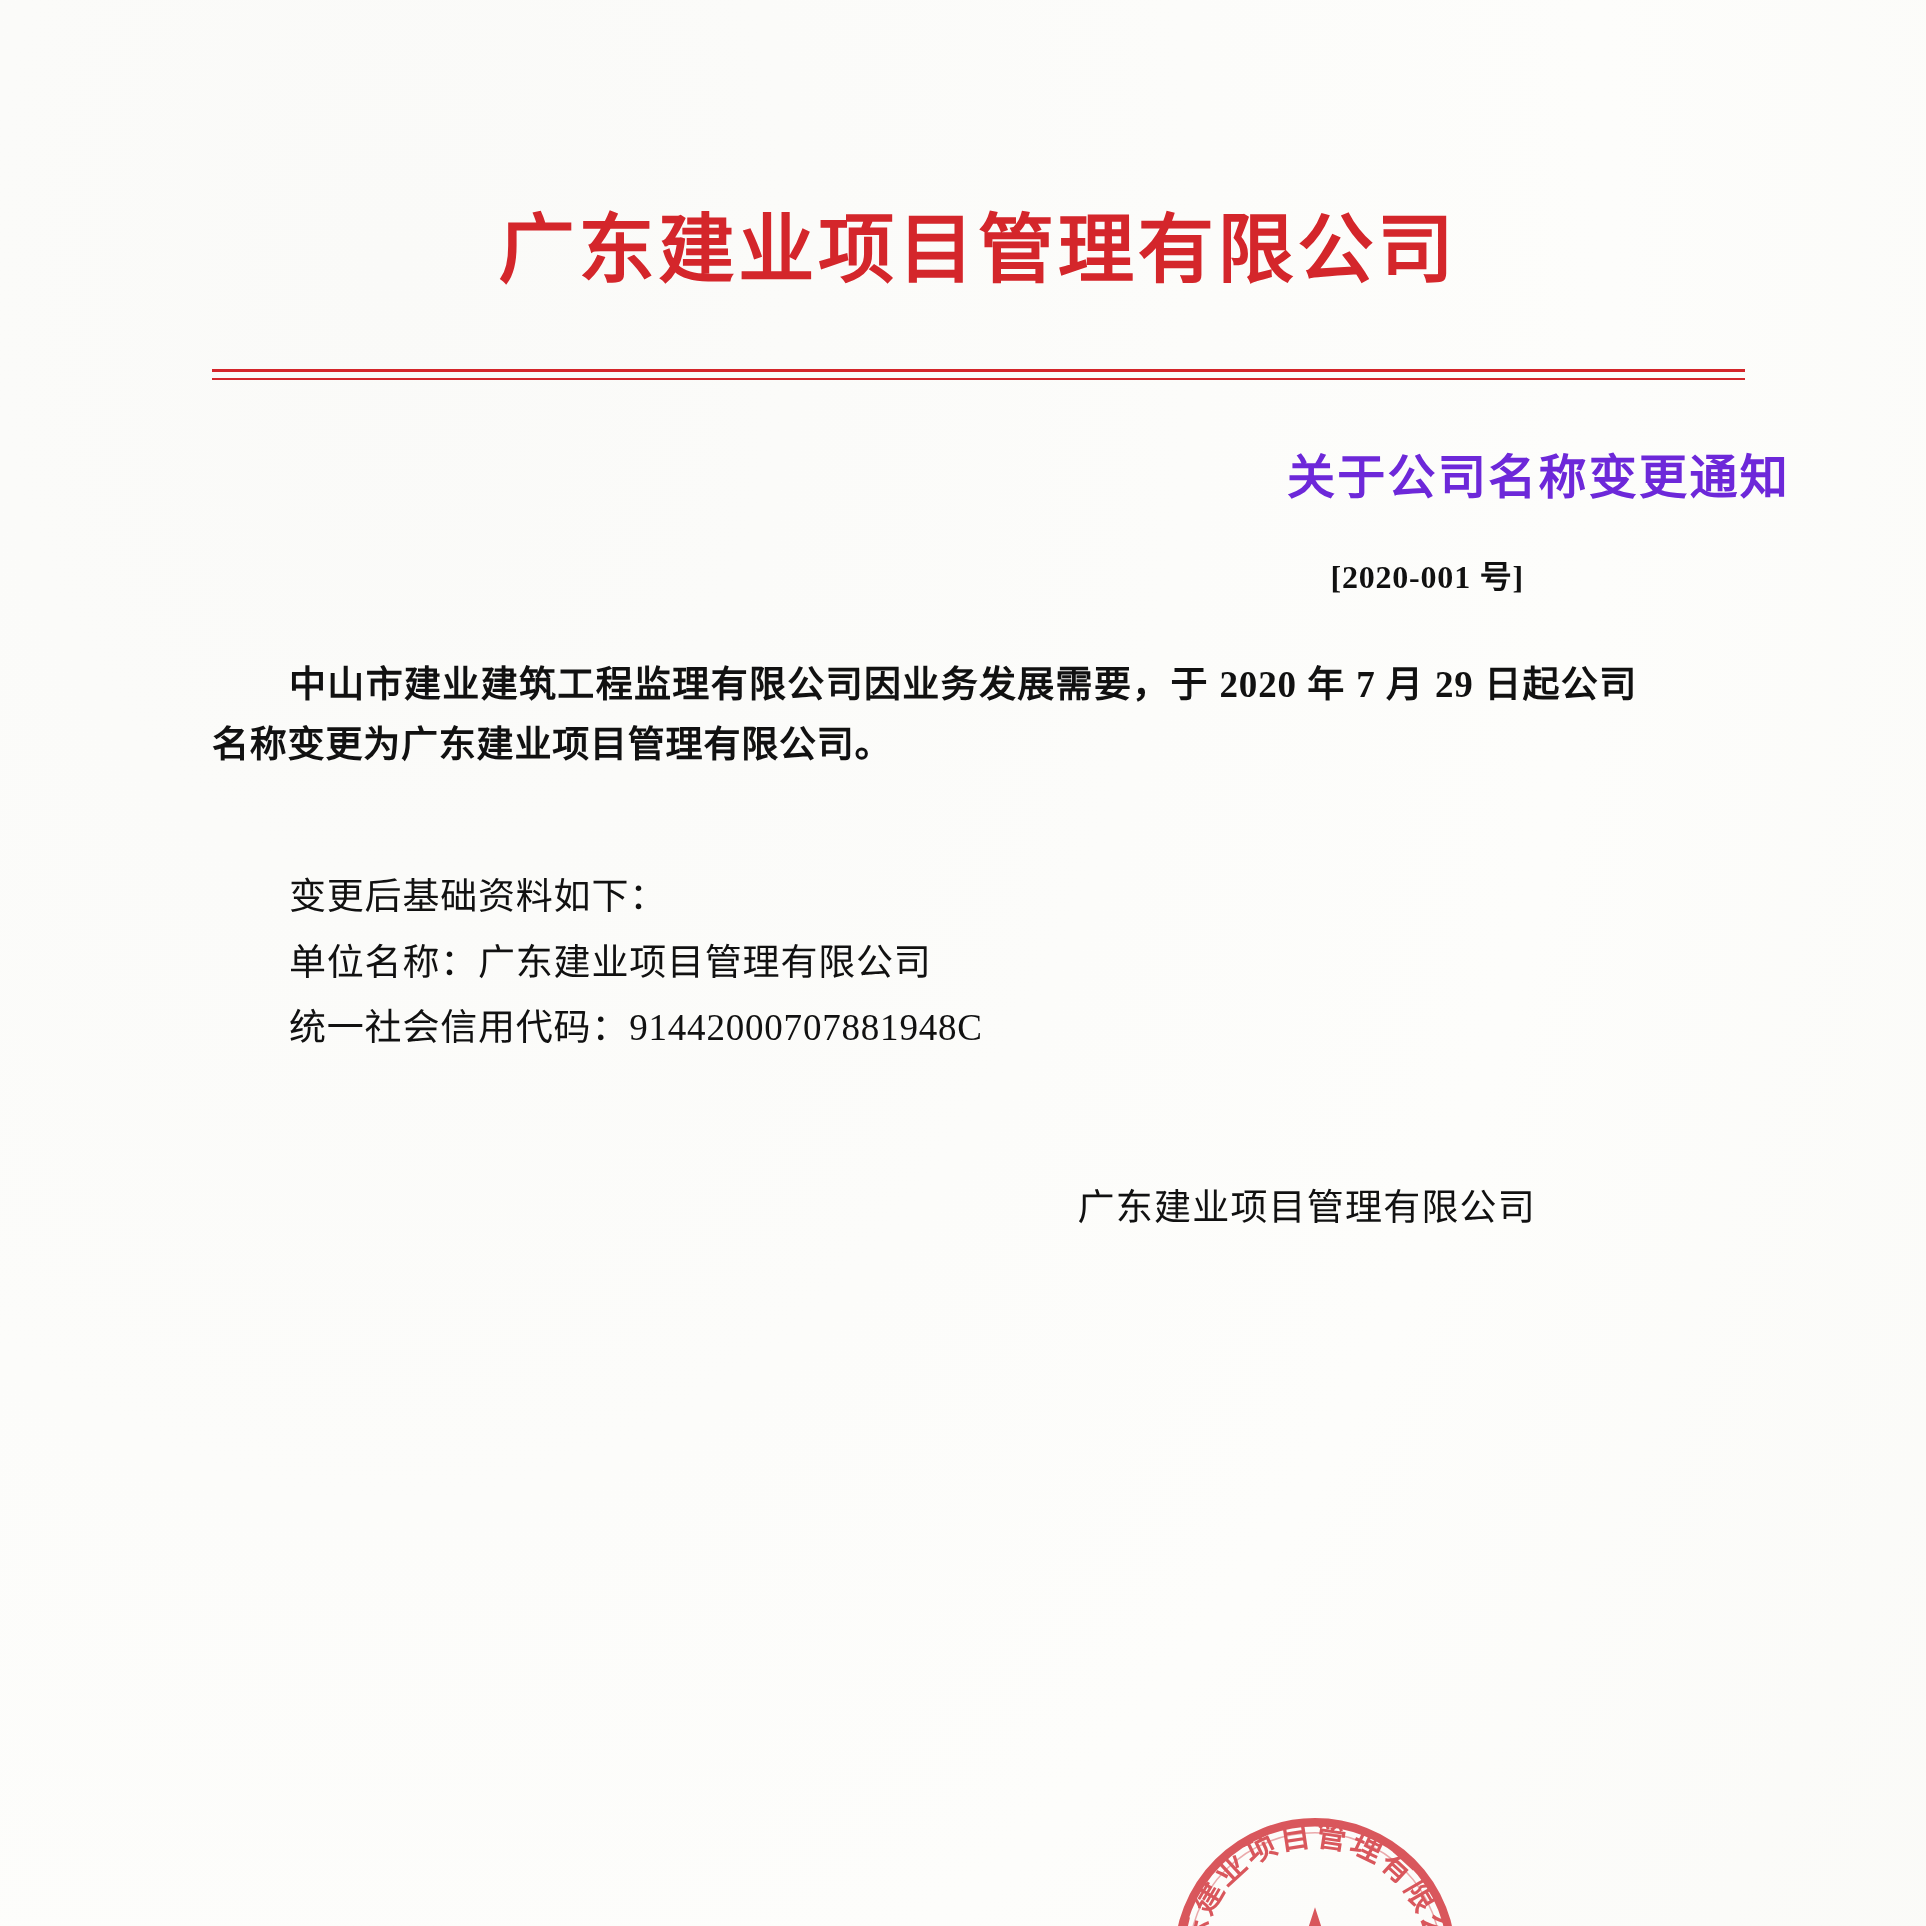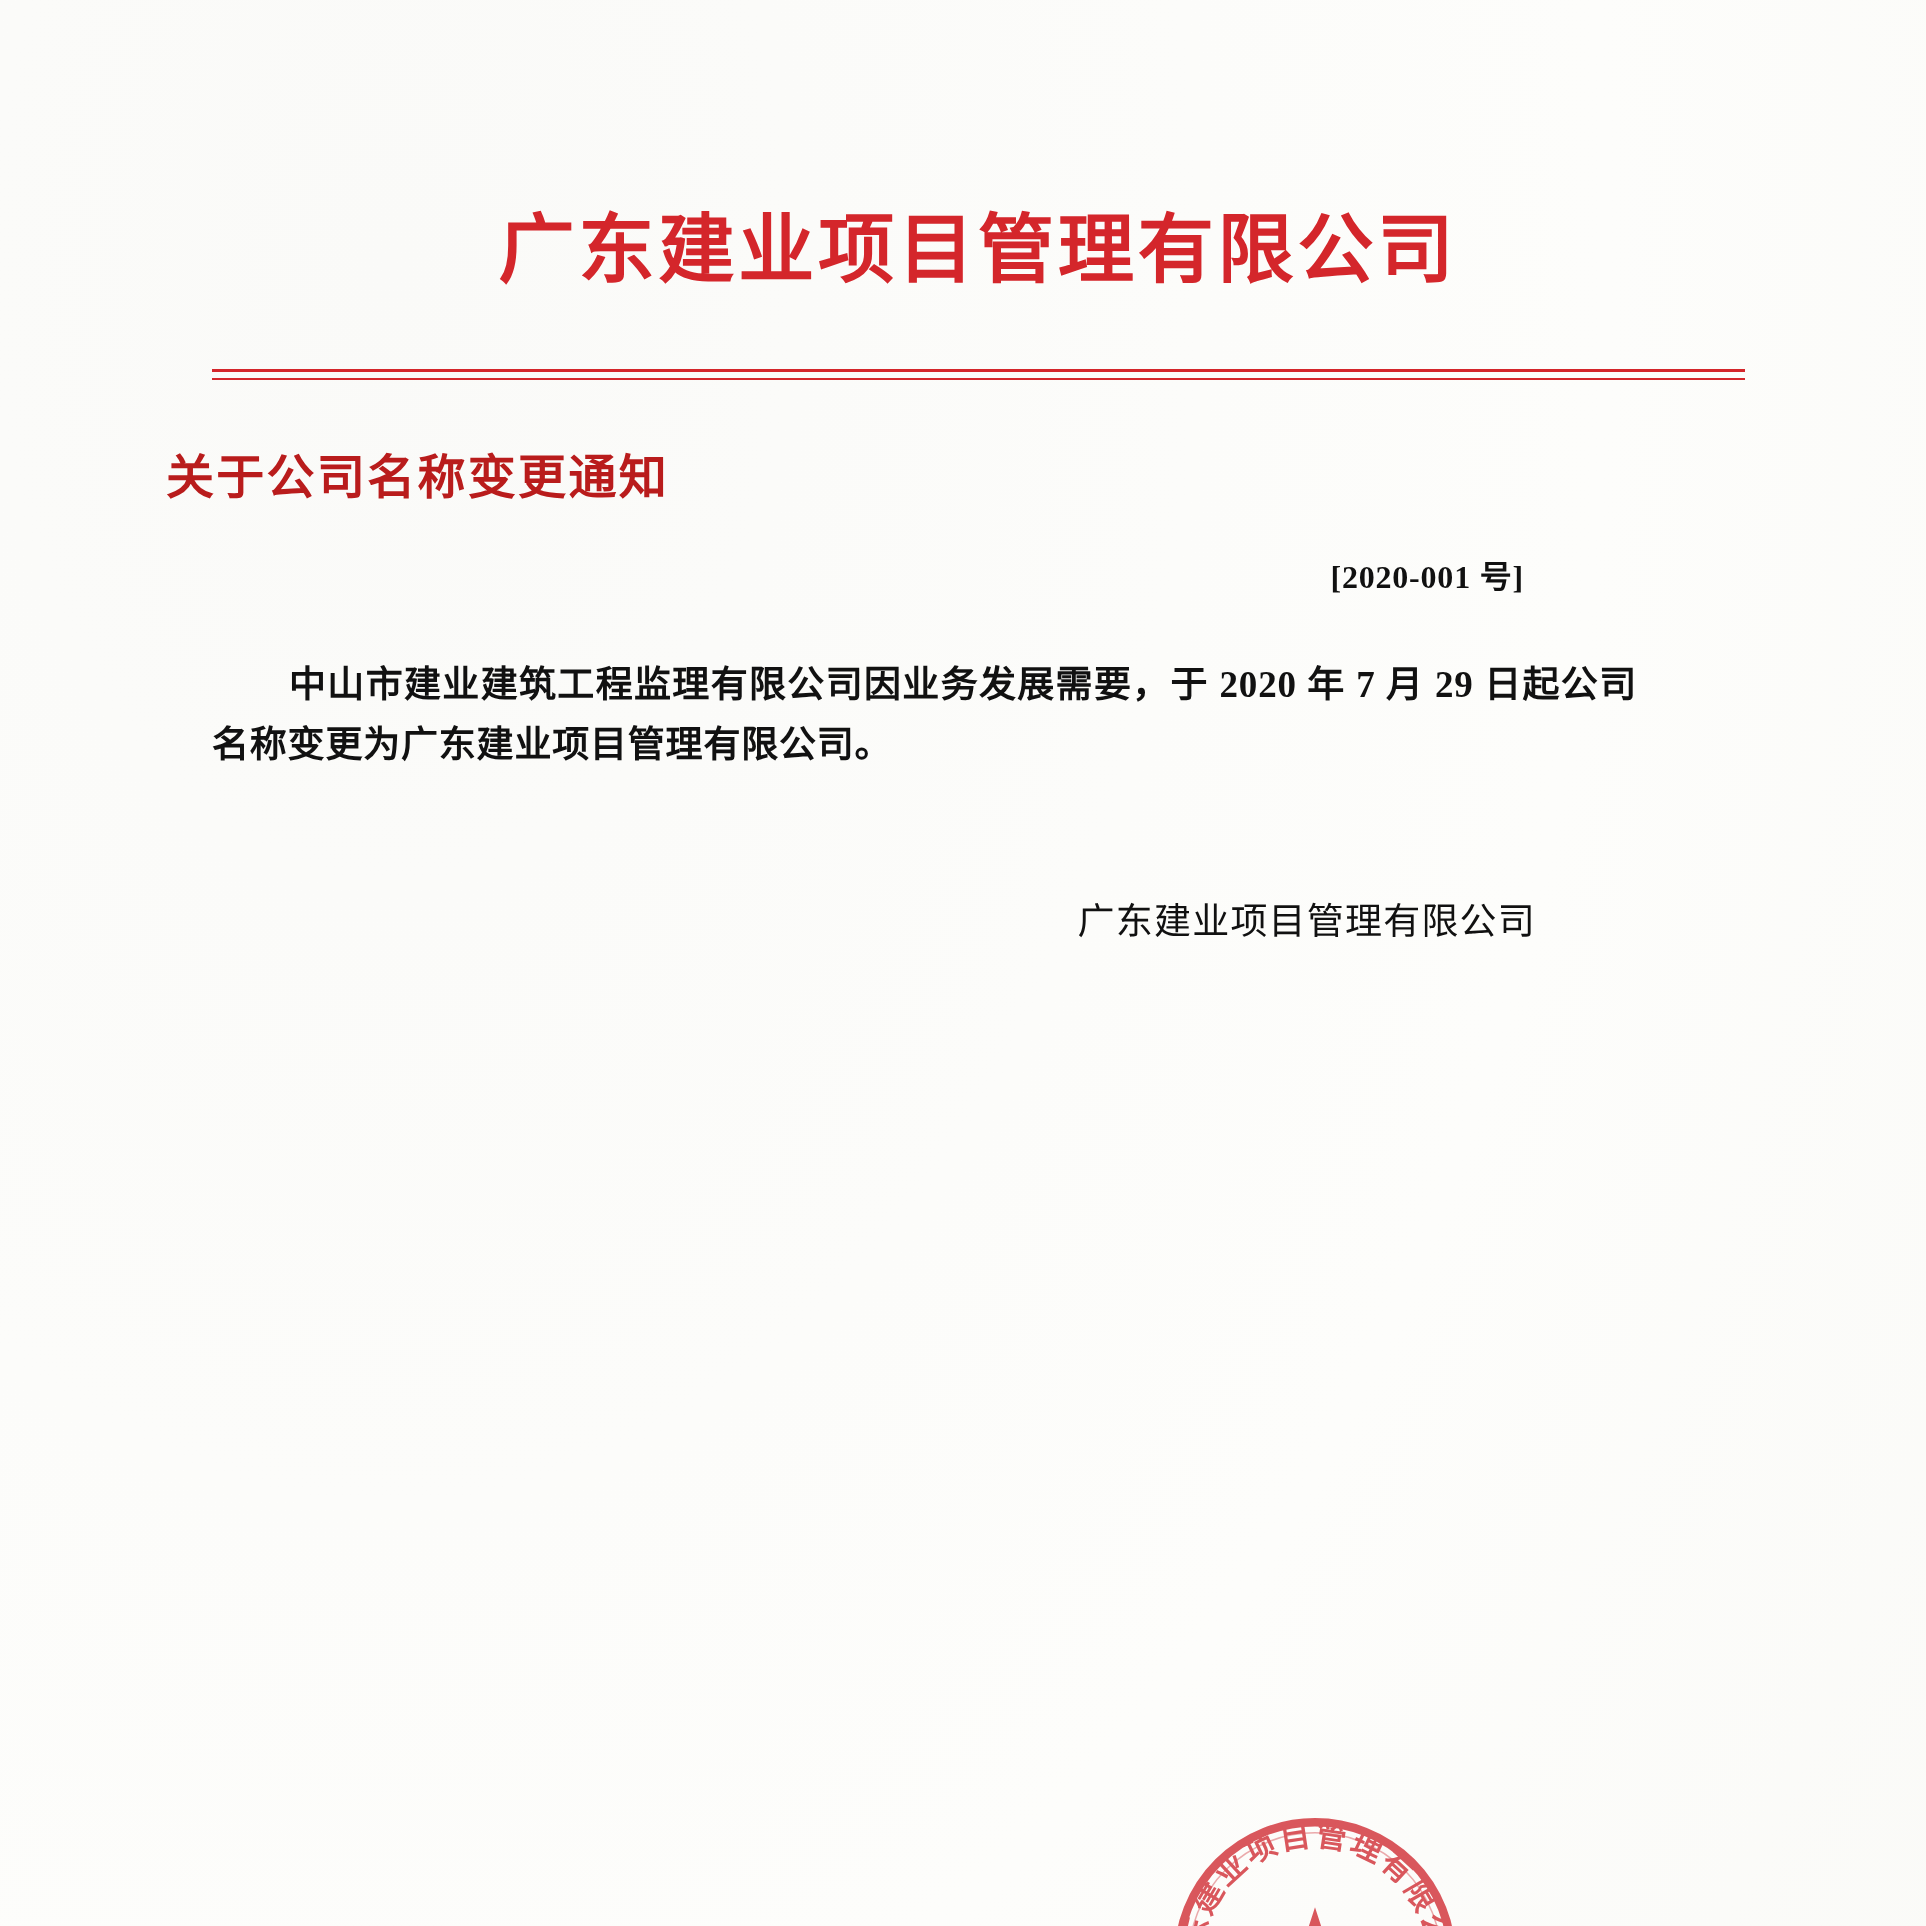--- a/index.html
+++ b/index.html
@@ -67,27 +67,27 @@
   .rule-gap {
     height: 6.2px;
   }
   .rule-thin {
     height: 1.5px;
     background: #d4262b;
   }
 
   
   .doc-title {
-    text-align: left;
+    text-align: right;
     margin-top: 58px;
     font-family: "Liberation Sans", "DejaVu Sans", sans-serif;
     font-weight: bold;
     font-size: 48px;
     letter-spacing: 2.3px;
-    color: #b91c1c;
+    color: #6d28d9;
   }
 
   .doc-number {
     margin-top: 43px;
     text-align: right;
     padding-right: 266px;
     font-size: 32px;
     letter-spacing: 0.8px;
     color: #111;
     font-weight: bold;
@@ -173,20 +173,25 @@
     </div>
 
     <div class="doc-title">关于公司名称变更通知</div>
 
     <div class="doc-number">[2020-001 号]</div>
 
     <div class="body-block">
       <p class="body-para">中山市建业建筑工程监理有限公司因业务发展需要，于 2020 年 7 月 29 日起公司名称变更为广东建业项目管理有限公司。</p>
     </div>
 
+    <div class="info-block">
+      <div class="info-line">变更后基础资料如下：</div>
+      <div class="info-line">单位名称：广东建业项目管理有限公司</div>
+      <div class="info-line">统一社会信用代码：91442000707881948C</div>
+    </div>
 
     <div class="signature">
       <div class="sign-company">广东建业项目管理有限公司</div>
     </div>
 
   </div>
 
   <div class="seal">
     <svg viewBox="0 0 400 400" xmlns="http://www.w3.org/2000/svg">
       <defs>

